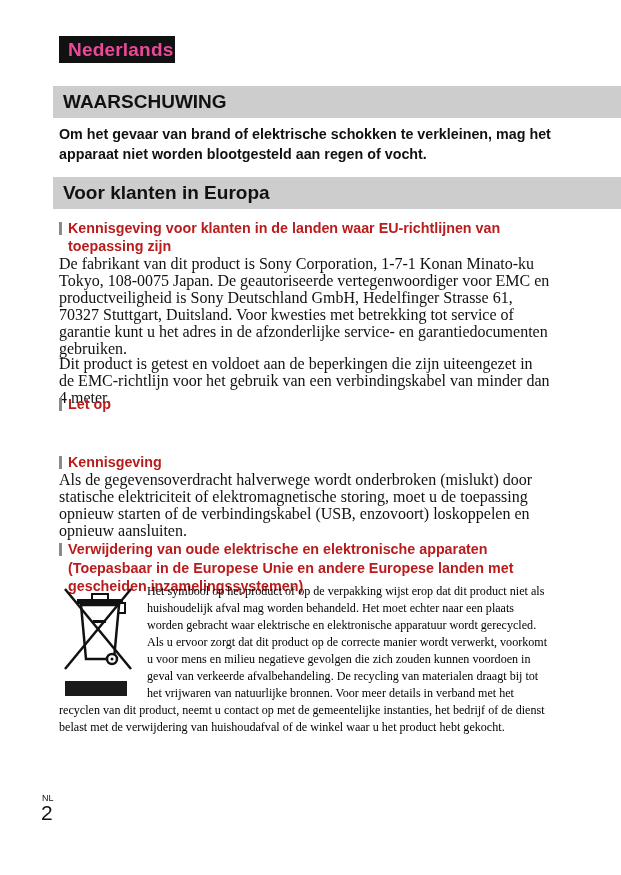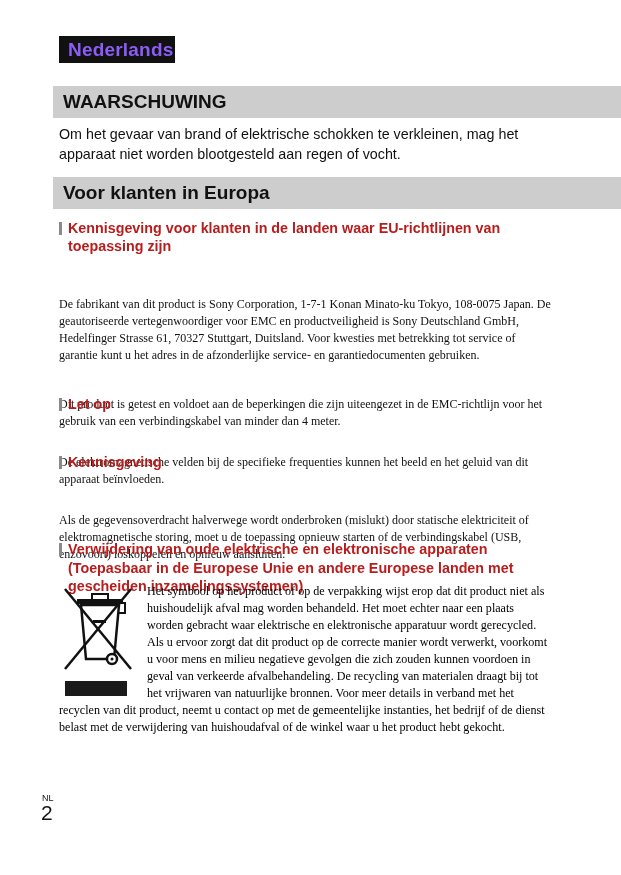--- a/index.html
+++ b/index.html
@@ -1,46 +1,46 @@
 <!DOCTYPE html>
 <html><head>
   <meta charset="utf-8">
   <style>
     html, body { margin: 0; padding: 0; background: #ffffff; }
     body { width: 621px; height: 875px; position: relative; overflow: hidden; color: #111; }
     .page { position: absolute; left: 0; top: 0; width: 621px; height: 875px; }
     .lang-tag {
       position: absolute; left: 59px; top: 36px; height: 27px; width: 116px;
-      background: #111; color: #8b5cf6;
+      background: #111; color: #ec4899;
       font-family: "Liberation Sans", sans-serif; font-weight: bold; font-size: 19px;
       line-height: 27px; padding-left: 9px; box-sizing: border-box; letter-spacing: 0.2px;
       transform-origin: left; 
     }
     .section-bar {
       position: absolute; left: 53px; width: 580px; height: 32px;
       background: #cdcdcd;
       font-family: "Liberation Sans", sans-serif; font-weight: bold; font-size: 19px;
       line-height: 32px; padding-left: 10px; box-sizing: border-box; color: #111;
     }
     .warning-text {
       position: absolute; left: 59px; top: 124px; width: 500px;
-      font-family: "Liberation Sans", sans-serif; font-weight: normal; font-size: 14.3px;
+      font-family: "Liberation Sans", sans-serif; font-weight: bold; font-size: 14.3px;
       line-height: 20px; color: #111;
     }
     .subhead {
       position: absolute; left: 59px; width: 500px;
       font-family: "Liberation Sans", sans-serif; font-weight: bold; font-size: 14.3px;
       line-height: 18px; color: #b91c1c; padding-left: 9px; box-sizing: border-box;
     }
     .subhead .marker {
       position: absolute; left: 0; top: 3px; width: 3px; height: 13px; background: #8a8a8a;
     }
     .para {
       position: absolute; left: 59px; width: 492px;
-      font-family: "Liberation Serif", serif; font-size: 12px; line-height: 17px; color: #111; margin-top: 41px;
+      font-family: "Liberation Serif", serif; font-size: 16px; line-height: 17px; color: #111;
     }
     .weee-wrap { position: absolute; left: 59px; top: 583px; width: 492px; }
     .weee-icon { float: left; width: 82px; height: 118px; margin-right: 6px; position: relative; }
     .weee-icon svg { display: block; }
     .weee-text {
       font-family: "Liberation Serif", serif; font-size: 12.1px; line-height: 17px; color: #000000;
     }
     .page-label {
       position: absolute; left: 42px; top: 793px;
       font-family: "Liberation Sans", sans-serif; font-size: 9px; color: #111;
@@ -66,21 +66,20 @@
     <span class="marker"></span>
     <span>Kennisgeving voor klanten in de landen waar EU-richtlijnen van toepassing zijn</span>
   </div>
   <div class="para" style="top:255px;">De fabrikant van dit product is Sony Corporation, 1-7-1 Konan Minato-ku Tokyo, 108-0075 Japan. De geautoriseerde vertegenwoordiger voor EMC en productveiligheid is Sony Deutschland GmbH, Hedelfinger Strasse 61, 70327 Stuttgart, Duitsland. Voor kwesties met betrekking tot service of garantie kunt u het adres in de afzonderlijke service- en garantiedocumenten gebruiken.</div>
   <div class="para" style="top:355px;">Dit product is getest en voldoet aan de beperkingen die zijn uiteengezet in de EMC-richtlijn voor het gebruik van een verbindingskabel van minder dan 4 meter.</div>
 
   <div class="subhead" style="top:395px;">
     <span class="marker"></span>
     <span>Let op</span>
   </div>
-  <div class="para" style="top:413px;">De elektromagnetische velden bij de specifieke frequenties kunnen het beeld en het geluid van dit apparaat beïnvloeden.</div>
 
   <div class="subhead" style="top:453px;">
     <span class="marker"></span>
     <span>Kennisgeving</span>
   </div>
   <div class="para" style="top:471px;">Als de gegevensoverdracht halverwege wordt onderbroken (mislukt) door statische elektriciteit of elektromagnetische storing, moet u de toepassing opnieuw starten of de verbindingskabel (USB, enzovoort) loskoppelen en opnieuw aansluiten.</div>
 
   <div class="subhead" style="top:528px; line-height:18.5px;margin-top:12px;">
     <span class="marker"></span>
     <span>Verwijdering van oude elektrische en elektronische apparaten (Toepasbaar in de Europese Unie en andere Europese landen met gescheiden inzamelingssystemen)</span>

